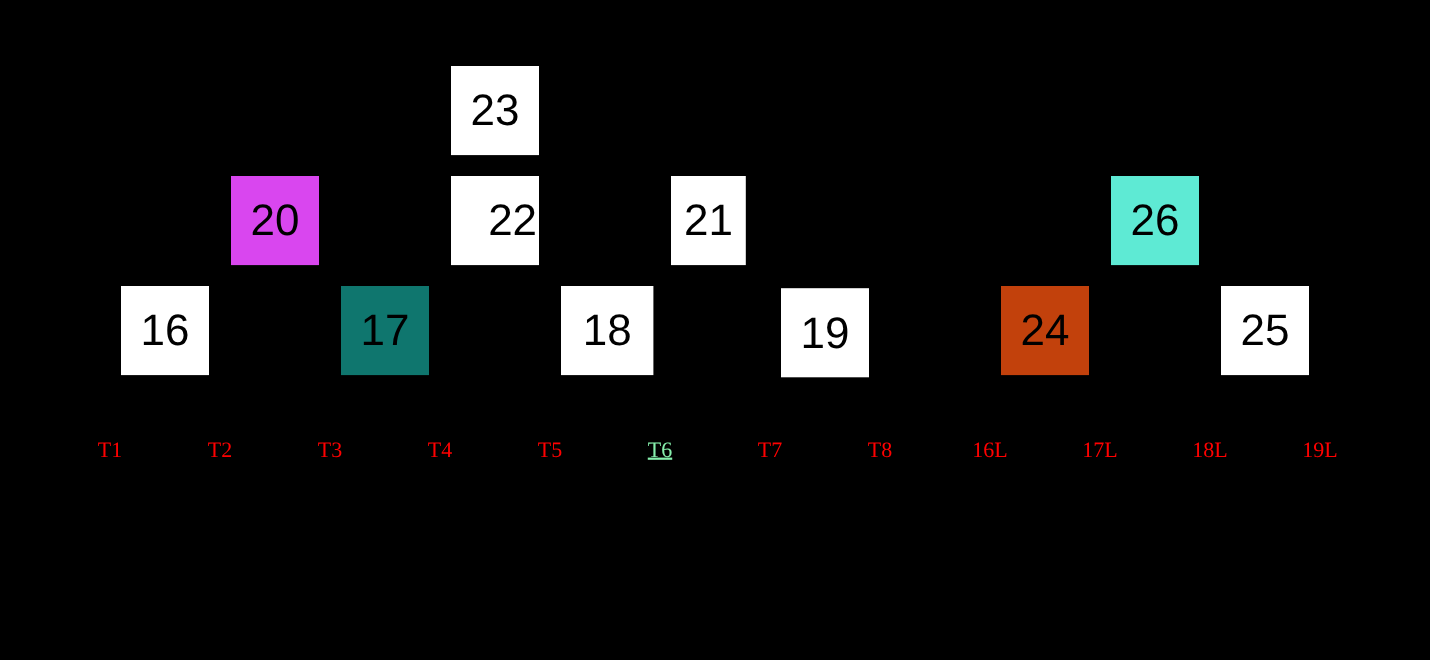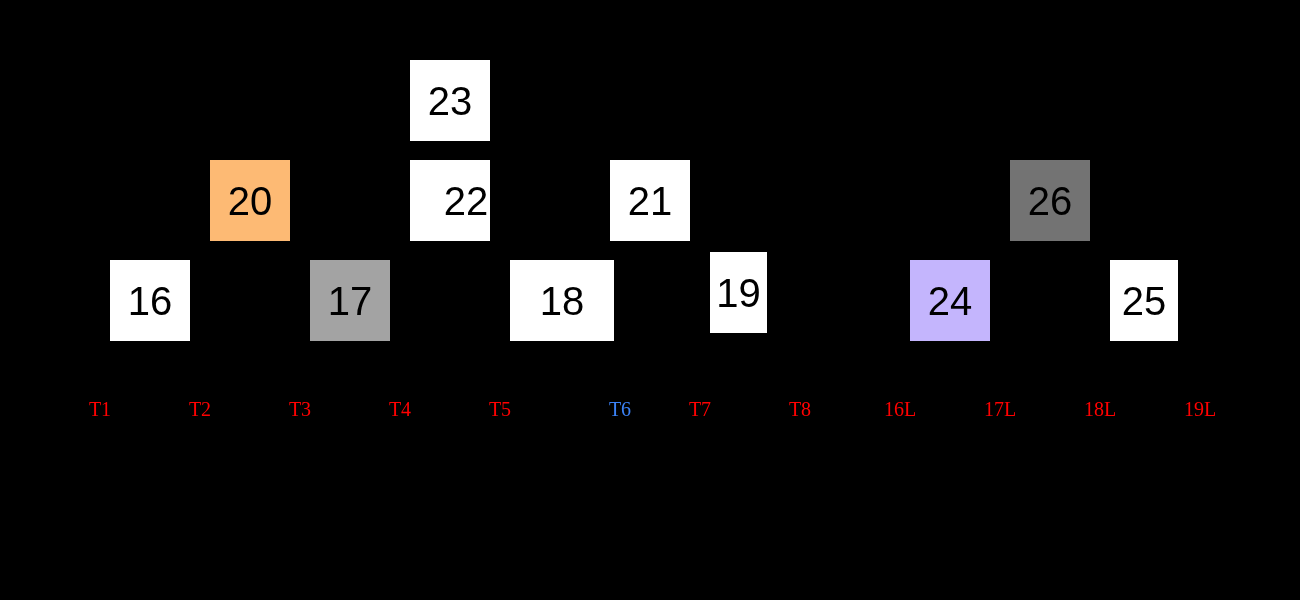--- a/index.html
+++ b/index.html
@@ -41,35 +41,35 @@
     font-size: 20px;
     line-height: 16px;
     user-select: none;
   }
 </style>
 </head>
 <body>
 
 <div id="canvas" style="background: rgb(0, 0, 0);">
     <div class="node" style="left: 410px; top: 60px; width: 80px; background: rgb(255, 255, 255); color: rgb(0, 0, 0);">23</div>
-    <div class="node" style="left: 210px; top: 160px; width: 80px; background: #fdba74; color: rgb(0, 0, 0);">20</div>
+    <div class="node" style="left: 210px; top: 160px; width: 80px; background: #d946ef; color: rgb(0, 0, 0);">20</div>
     <div class="node" style="left: 410px; top: 160px; width: 80px; background: rgb(255, 255, 255); color: rgb(0, 0, 0); padding-left: 32px;">22</div>
-    <div class="node" style="left: 610px; top: 160px; width: 80px; background: rgb(255, 255, 255); color: rgb(0, 0, 0);">21</div>
-    <div class="node" style="left: 1010px; top: 160px; width: 80px; background: #737373; color: rgb(0, 0, 0);">26</div>
+    <div class="node" style="left: 610px; top: 160px; width: 68px; background: rgb(255, 255, 255); color: rgb(0, 0, 0);">21</div>
+    <div class="node" style="left: 1010px; top: 160px; width: 80px; background: #5eead4; color: rgb(0, 0, 0);">26</div>
     <div class="node" style="left: 110px; top: 260px; width: 80px; background: rgb(255, 255, 255); color: rgb(0, 0, 0);">16</div>
-    <div class="node" style="left: 310px; top: 260px; width: 80px; background: #a3a3a3; color: rgb(0, 0, 0);">17</div>
-    <div class="node" style="left: 510px; top: 260px; width: 104px; background: rgb(255, 255, 255); color: rgb(0, 0, 0);">18</div>
-    <div class="node" style="left: 710px; top: 252px; width: 57px; background: rgb(255, 255, 255); color: rgb(0, 0, 0);">19</div>
-    <div class="node" style="left: 910px; top: 260px; width: 80px; background: #c4b5fd; color: rgb(0, 0, 0);">24</div>
-    <div class="node" style="left: 1110px; top: 260px; width: 68px; background: rgb(255, 255, 255); color: rgb(0, 0, 0);">25</div>
+    <div class="node" style="left: 310px; top: 260px; width: 80px; background: #0f766e; color: rgb(0, 0, 0);">17</div>
+    <div class="node" style="left: 510px; top: 260px; width: 84px; background: rgb(255, 255, 255); color: rgb(0, 0, 0);">18</div>
+    <div class="node" style="left: 710px; top: 262px; width: 80px; background: rgb(255, 255, 255); color: rgb(0, 0, 0);">19</div>
+    <div class="node" style="left: 910px; top: 260px; width: 80px; background: #c2410c; color: rgb(0, 0, 0);">24</div>
+    <div class="node" style="left: 1110px; top: 260px; width: 80px; background: rgb(255, 255, 255); color: rgb(0, 0, 0);">25</div>
     <div class="axis-label" style="left: 50px; top: 401px; color: rgb(255, 0, 0);">T1</div>
     <div class="axis-label" style="left: 150px; top: 401px; color: rgb(255, 0, 0);">T2</div>
     <div class="axis-label" style="left: 250px; top: 401px; color: rgb(255, 0, 0);">T3</div>
     <div class="axis-label" style="left: 350px; top: 401px; color: rgb(255, 0, 0);">T4</div>
     <div class="axis-label" style="left: 450px; top: 401px; color: rgb(255, 0, 0);">T5</div>
-    <div class="axis-label" style="left: 570px; top: 401px; color: #3b82f6;">T6</div>
+    <div class="axis-label" style="left: 550px; top: 401px; color: #86efac; text-decoration: underline;">T6</div>
     <div class="axis-label" style="left: 650px; top: 401px; color: rgb(255, 0, 0);">T7</div>
     <div class="axis-label" style="left: 750px; top: 401px; color: rgb(255, 0, 0);">T8</div>
     <div class="axis-label" style="left: 850px; top: 401px; color: rgb(255, 0, 0); text-align: center;">16L</div>
     <div class="axis-label" style="left: 950px; top: 401px; color: rgb(255, 0, 0);">17L</div>
     <div class="axis-label" style="left: 1050px; top: 401px; color: rgb(255, 0, 0);">18L</div>
     <div class="axis-label" style="left: 1150px; top: 401px; color: rgb(255, 0, 0);">19L</div>
   </div>
 
 </body></html>

